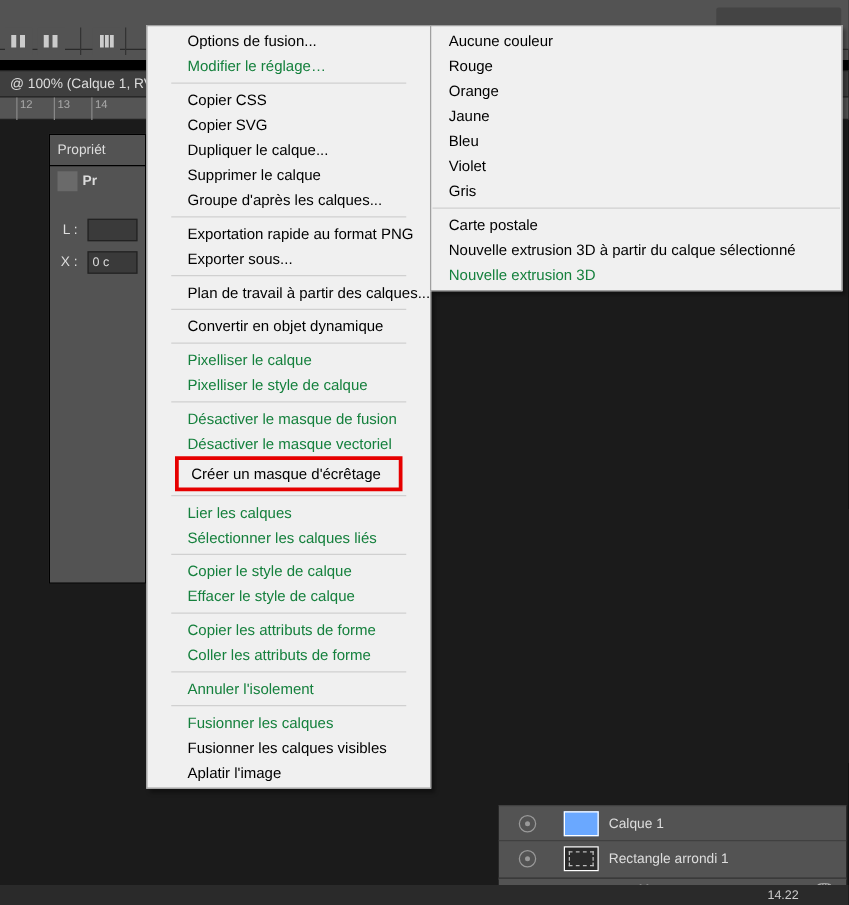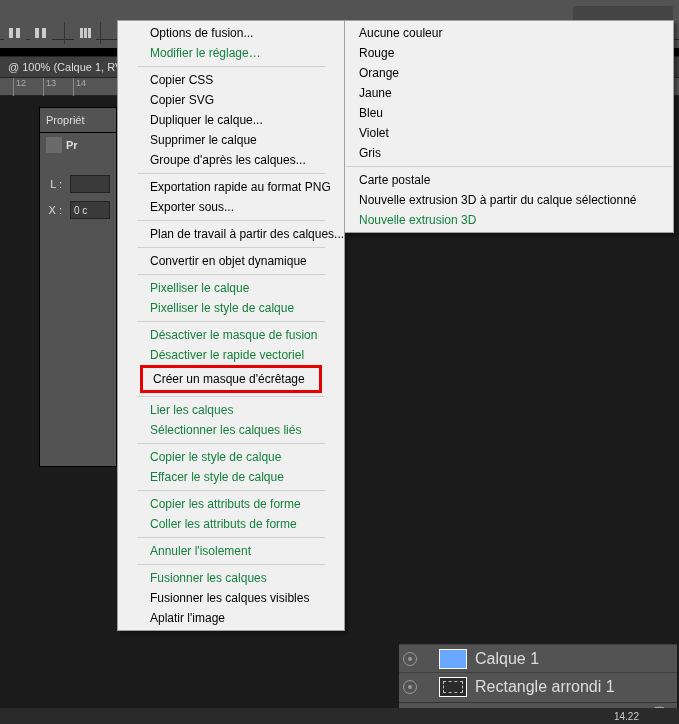--- a/index.html
+++ b/index.html
@@ -26,21 +26,21 @@
   
   .props { position:absolute; top:107px; left:39px; width:78px; height:360px; background:#535353; border:1px solid #000;}
   .props-tab { background:#535353; color:#ddd; font-size:11px; padding:6px 6px; border-bottom:1px solid #000;}
   .props-row { color:#ddd; font-size:11px; padding:4px 6px; display:flex; align-items:center; gap:4px;}
   .props-icon{ width:16px; height:16px; background:#6a6a6a; display:inline-block;}
   .props-label{ color:#ddd; font-size:11px; width:18px; text-align:right; margin-right:4px;}
   .props-input{ width:40px; height:18px; background:#3a3a3a; border:1px solid #222; color:#ddd; font-size:10px; padding:0 3px;}
 
   
   .layers { position:absolute; right:2px; bottom:20px; width:278px; height:60px; background:#535353; color:#ddd;}
-  .layer-row{ display:flex; align-items:center; height:28px; border-top:1px solid #404040; padding:0 4px; gap:8px; font-size:16px;}
+  .layer-row{ display:flex; align-items:center; height:28px; border-top:1px solid #404040; padding:0 16px; gap:8px; font-size:11px;}
   .eye{ width:14px; height:14px; border:1px solid #999; border-radius:50%; position:relative;}
   .eye::after{content:""; position:absolute; top:4px; left:4px; width:4px; height:4px; background:#999; border-radius:50%;}
   .thumb{ width:28px; height:20px; background:#6aa8ff; border:1px solid #fff; }
   .thumb2{ width:28px; height:20px; background:#2a2a2a; border:1px solid #fff; position:relative;}
   .thumb2::after{content:""; position:absolute; inset:3px; border:1px dashed #bbb;}
   .layers-footer{position:absolute; right:2px; bottom:2px; width:278px; height:20px; background:#535353; display:flex; justify-content:flex-end; align-items:center; gap:14px; padding:0 10px; color:#bbb; border-top:1px solid #333;}
   .lf-icon{ font-size:12px; }
 
   
   .menu { position:absolute; top:20px; left:117px; width:228px; background:#f0f0f0; border:1px solid #a0a0a0; box-shadow:3px 3px 3px rgba(0,0,0,.35); padding:2px 18px;}
@@ -151,21 +151,21 @@
     <div class="mi">Exporter sous...</div>
     <div class="sep"></div>
     <div class="mi">Plan de travail à partir des calques...</div>
     <div class="sep"></div>
     <div class="mi">Convertir en objet dynamique</div>
     <div class="sep"></div>
     <div class="mi dis">Pixelliser le calque</div>
     <div class="mi dis">Pixelliser le style de calque</div>
     <div class="sep"></div>
     <div class="mi dis">Désactiver le masque de fusion</div>
-    <div class="mi dis">Désactiver le rapide vectoriel</div>
+    <div class="mi dis">Désactiver le masque vectoriel</div>
     <div class="highlighted">Créer un masque d'écrêtage</div>
     <div class="sep"></div>
     <div class="mi dis">Lier les calques</div>
     <div class="mi dis">Sélectionner les calques liés</div>
     <div class="sep"></div>
     <div class="mi dis">Copier le style de calque</div>
     <div class="mi dis">Effacer le style de calque</div>
     <div class="sep"></div>
     <div class="mi dis">Copier les attributs de forme</div>
     <div class="mi dis">Coller les attributs de forme</div>

